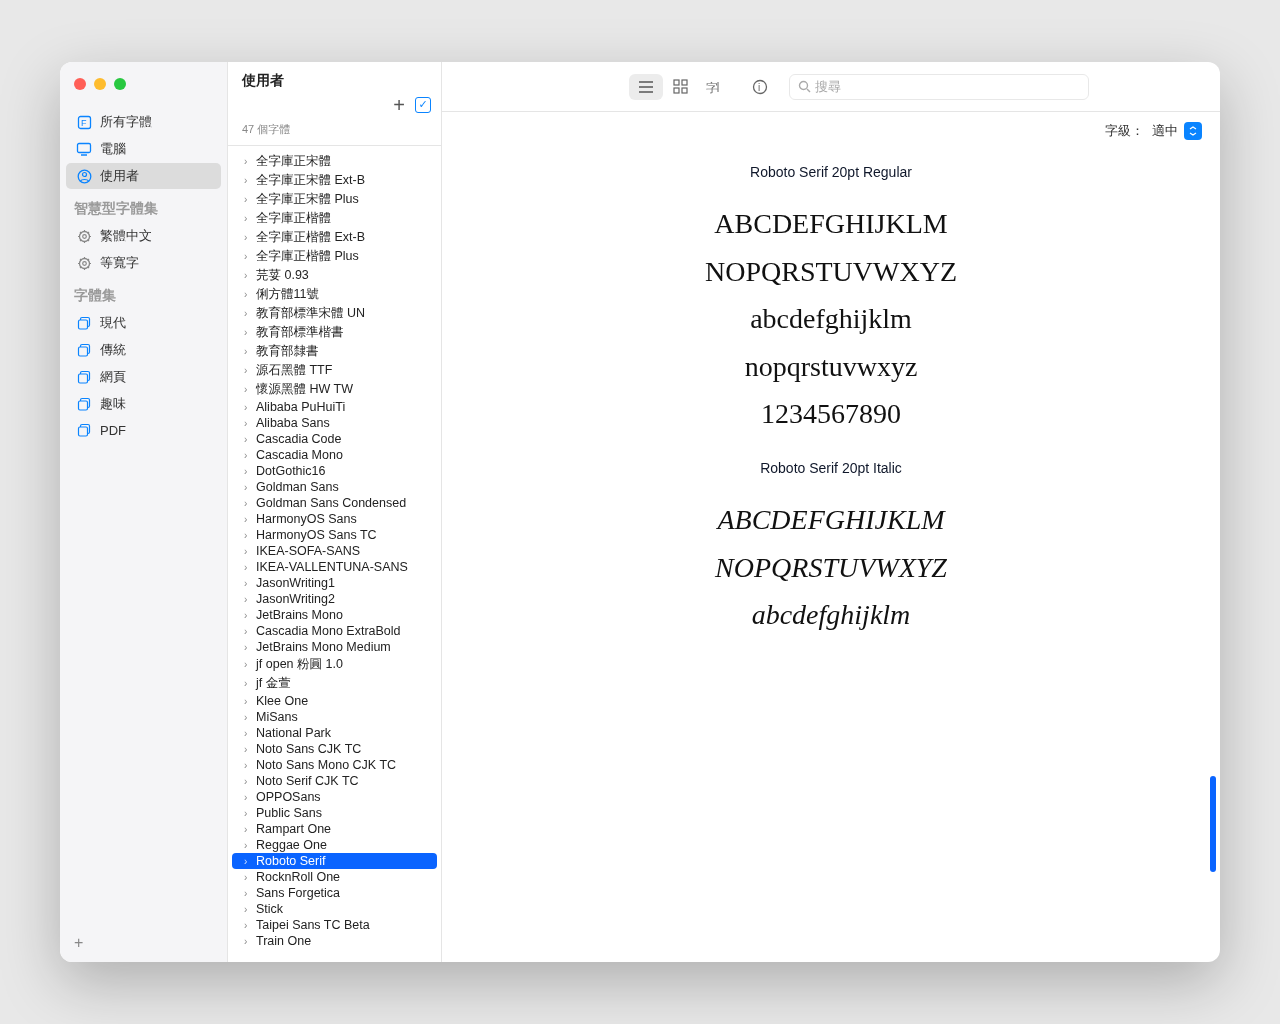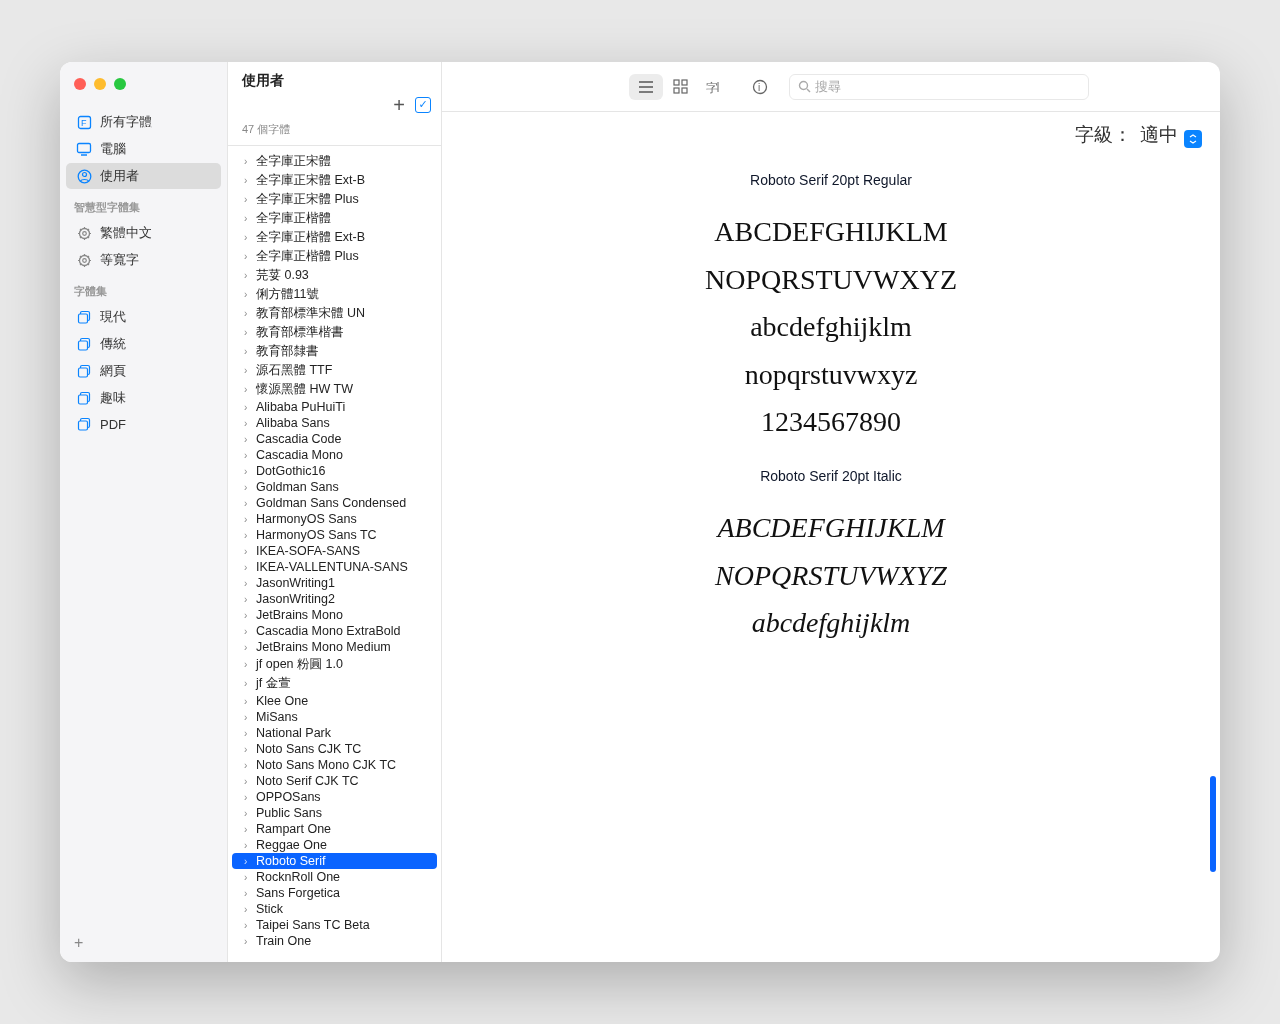--- a/index.html
+++ b/index.html
@@ -8,42 +8,42 @@
 .sidebar { width: 168px; background: #f5f5f7; border-right: 1px solid #e5e5e5; display: flex; flex-direction: column; padding-top: 10px; }
 .traffic { display: flex; gap: 8px; padding: 6px 14px 18px; }
 .dot { width: 12px; height: 12px; border-radius: 50%; }
 .dot.r { background: #ff5f57; }
 .dot.y { background: #febc2e; }
 .dot.g { background: #28c840; }
 .sb-item { display: flex; align-items: center; gap: 8px; padding: 4px 10px; margin: 1px 6px; font-size: 13px; color: #333; border-radius: 5px; cursor: default; }
 .sb-item.sel { background: #dcdcdc; }
 .sb-item .ic { width: 16px; height: 16px; display: flex; align-items: center; justify-content: center; color: #0070e8; flex-shrink: 0; }
 .sb-item .ic.gray { color: #888; }
-.sb-head { font-size: 11px; color: #9a9a9a; padding: 10px 14px 4px; font-weight: 600; }
+.sb-head { font-size: 14px; color: #9a9a9a; padding: 10px 14px 4px; font-weight: 600; }
 .sb-footer { margin-top: auto; padding: 10px 14px; color: #888; font-size: 16px; }
 .fontlist { width: 214px; border-right: 1px solid #e5e5e5; display: flex; flex-direction: column; }
 .fl-header { padding: 10px 10px 8px 14px; border-bottom: 1px solid #e5e5e5; display: flex; align-items: center; }
 .fl-title { font-size: 14px; font-weight: 700; color: #222; }
 .fl-sub { font-size: 11px; color: #888; margin-top: 32px; }
 .fl-actions { margin-left: auto; display: flex; gap: 10px; align-items: center; color: #555; }
 .plus { font-size: 20px; line-height: 1; color: #555; }
 .checkbox-ic { width: 16px; height: 16px; border: 1.5px solid #0a84ff; border-radius: 3px; display: flex; align-items: center; justify-content: center; color: #0a84ff; font-size: 11px; }
 .fl-body { flex: 1; overflow-y: auto; padding: 6px 0; }
 .font-row { display: flex; align-items: center; gap: 4px; padding: 1px 10px 1px 16px; font-size: 12.5px; color: #222; cursor: default; }
 .font-row .ch { color: #8a8a8a; font-size: 10px; width: 8px; }
 .font-row.sel { background: #0a64ff; color: #fff; border-radius: 4px; margin: 0 4px; padding-left: 12px; }
 .font-row.sel .ch { color: #cfe1ff; }
 .main { flex: 1; display: flex; flex-direction: column; position: relative; }
 .toolbar { height: 50px; border-bottom: 1px solid #e5e5e5; display: flex; align-items: center; padding: 0 14px; gap: 2px; }
 .tb-group { display: flex; background: transparent; border-radius: 6px; align-items: center; }
 .tb-btn { width: 34px; height: 26px; display: flex; align-items: center; justify-content: center; color: #666; border-radius: 6px; }
 .tb-btn.act { background: #ececec; }
 .tb-spacer { flex: 0.3; }
 .search { flex: 1; max-width: 300px; display: flex; align-items: center; gap: 4px; color: #aaa; font-size: 13px; padding: 3px 8px; border-radius: 6px; border: 1px solid #e8e8e8; }
-.size-bar { display: flex; align-items: center; justify-content: flex-end; gap: 8px; padding: 10px 18px 2px; font-size: 19px; color: #333; }
+.size-bar { display: flex; align-items: center; justify-content: flex-end; gap: 8px; padding: 10px 18px 2px; font-size: 13px; color: #333; }
 .size-sel { display: flex; align-items: flex-end; gap: 6px; }
 .size-badge { background: #0a84ff; color: #fff; width: 18px; height: 18px; border-radius: 4px; display: flex; align-items: center; justify-content: center; font-size: 10px; }
 .preview { flex: 1; overflow-y: auto; padding: 0 40px 20px; }
 .preview-block { text-align: center; padding-top: 22px; }
 .pv-name { font-size: 14px; color: #0f172a; margin-bottom: 20px; }
 .pv-line { font-size: 28px; color: #111; line-height: 1.7; font-family: Georgia, 'Times New Roman', serif; }
 .pv-line.it { font-style: italic; }
 .scroll-track { position: absolute; right: 4px; top: 90px; bottom: 10px; width: 8px; }
 .scroll-thumb { position: absolute; right: 0; width: 6px; background: #0a64ff; border-radius: 3px; }
 svg { display: block; }

